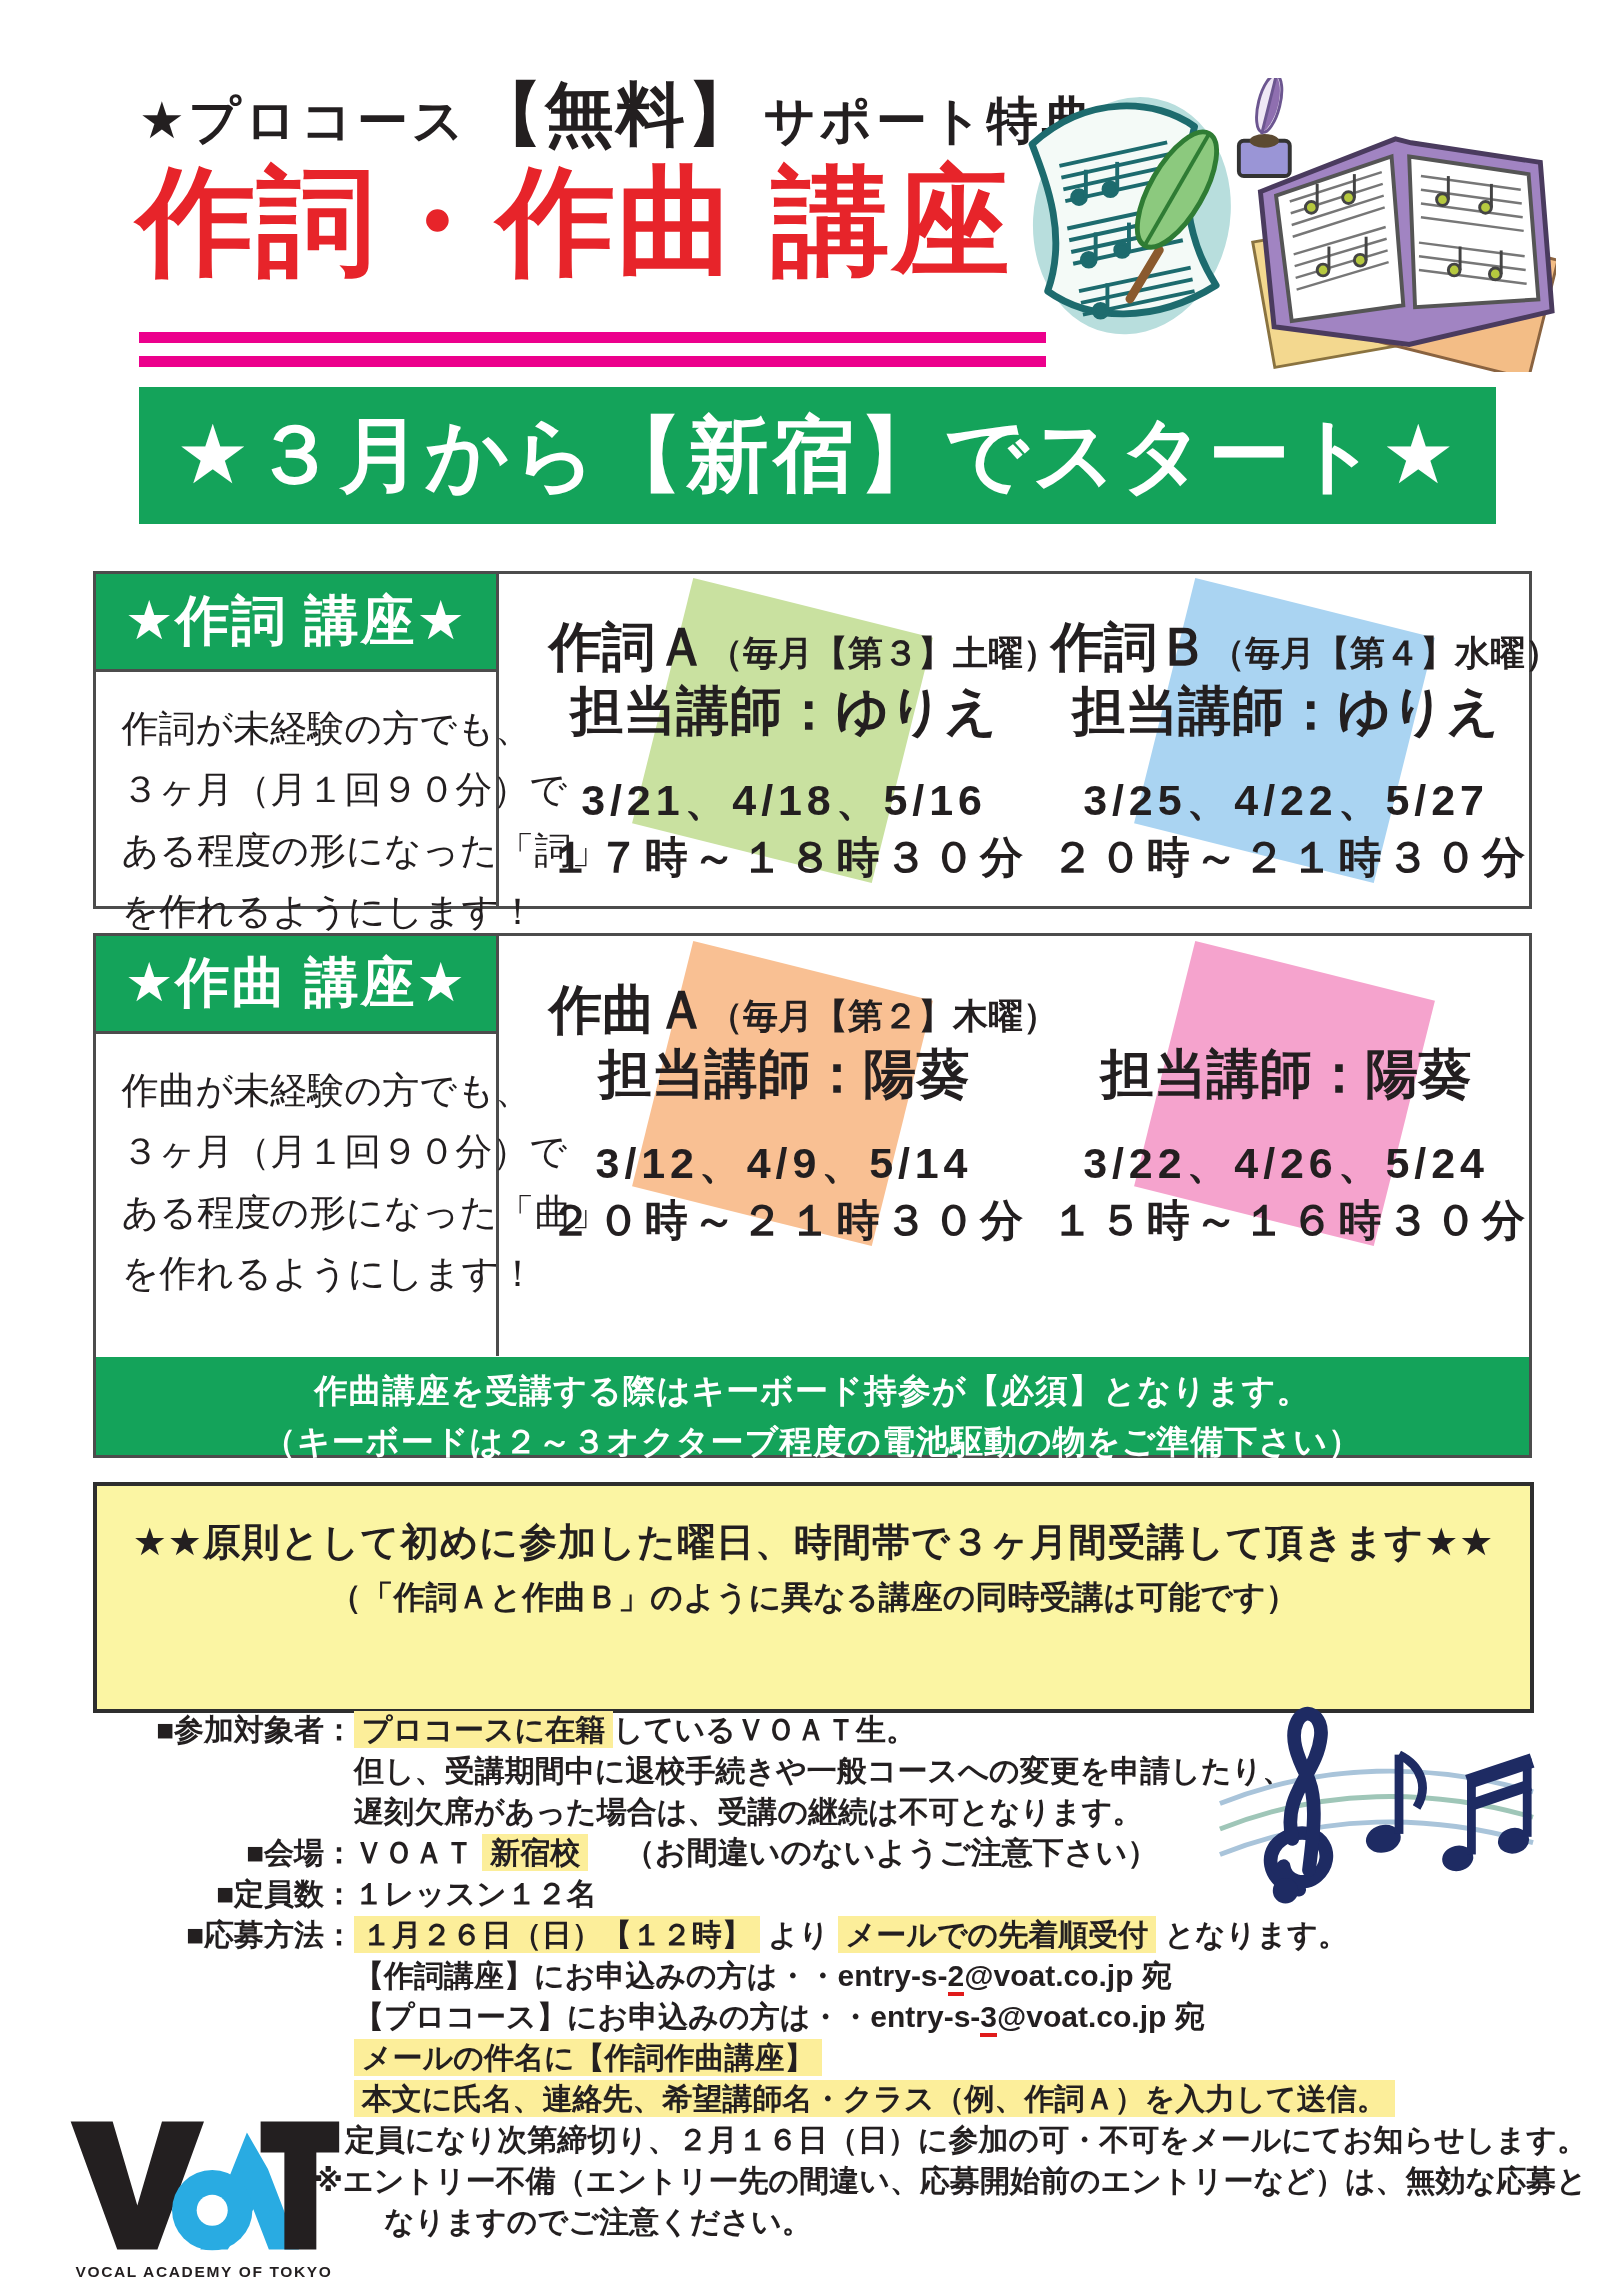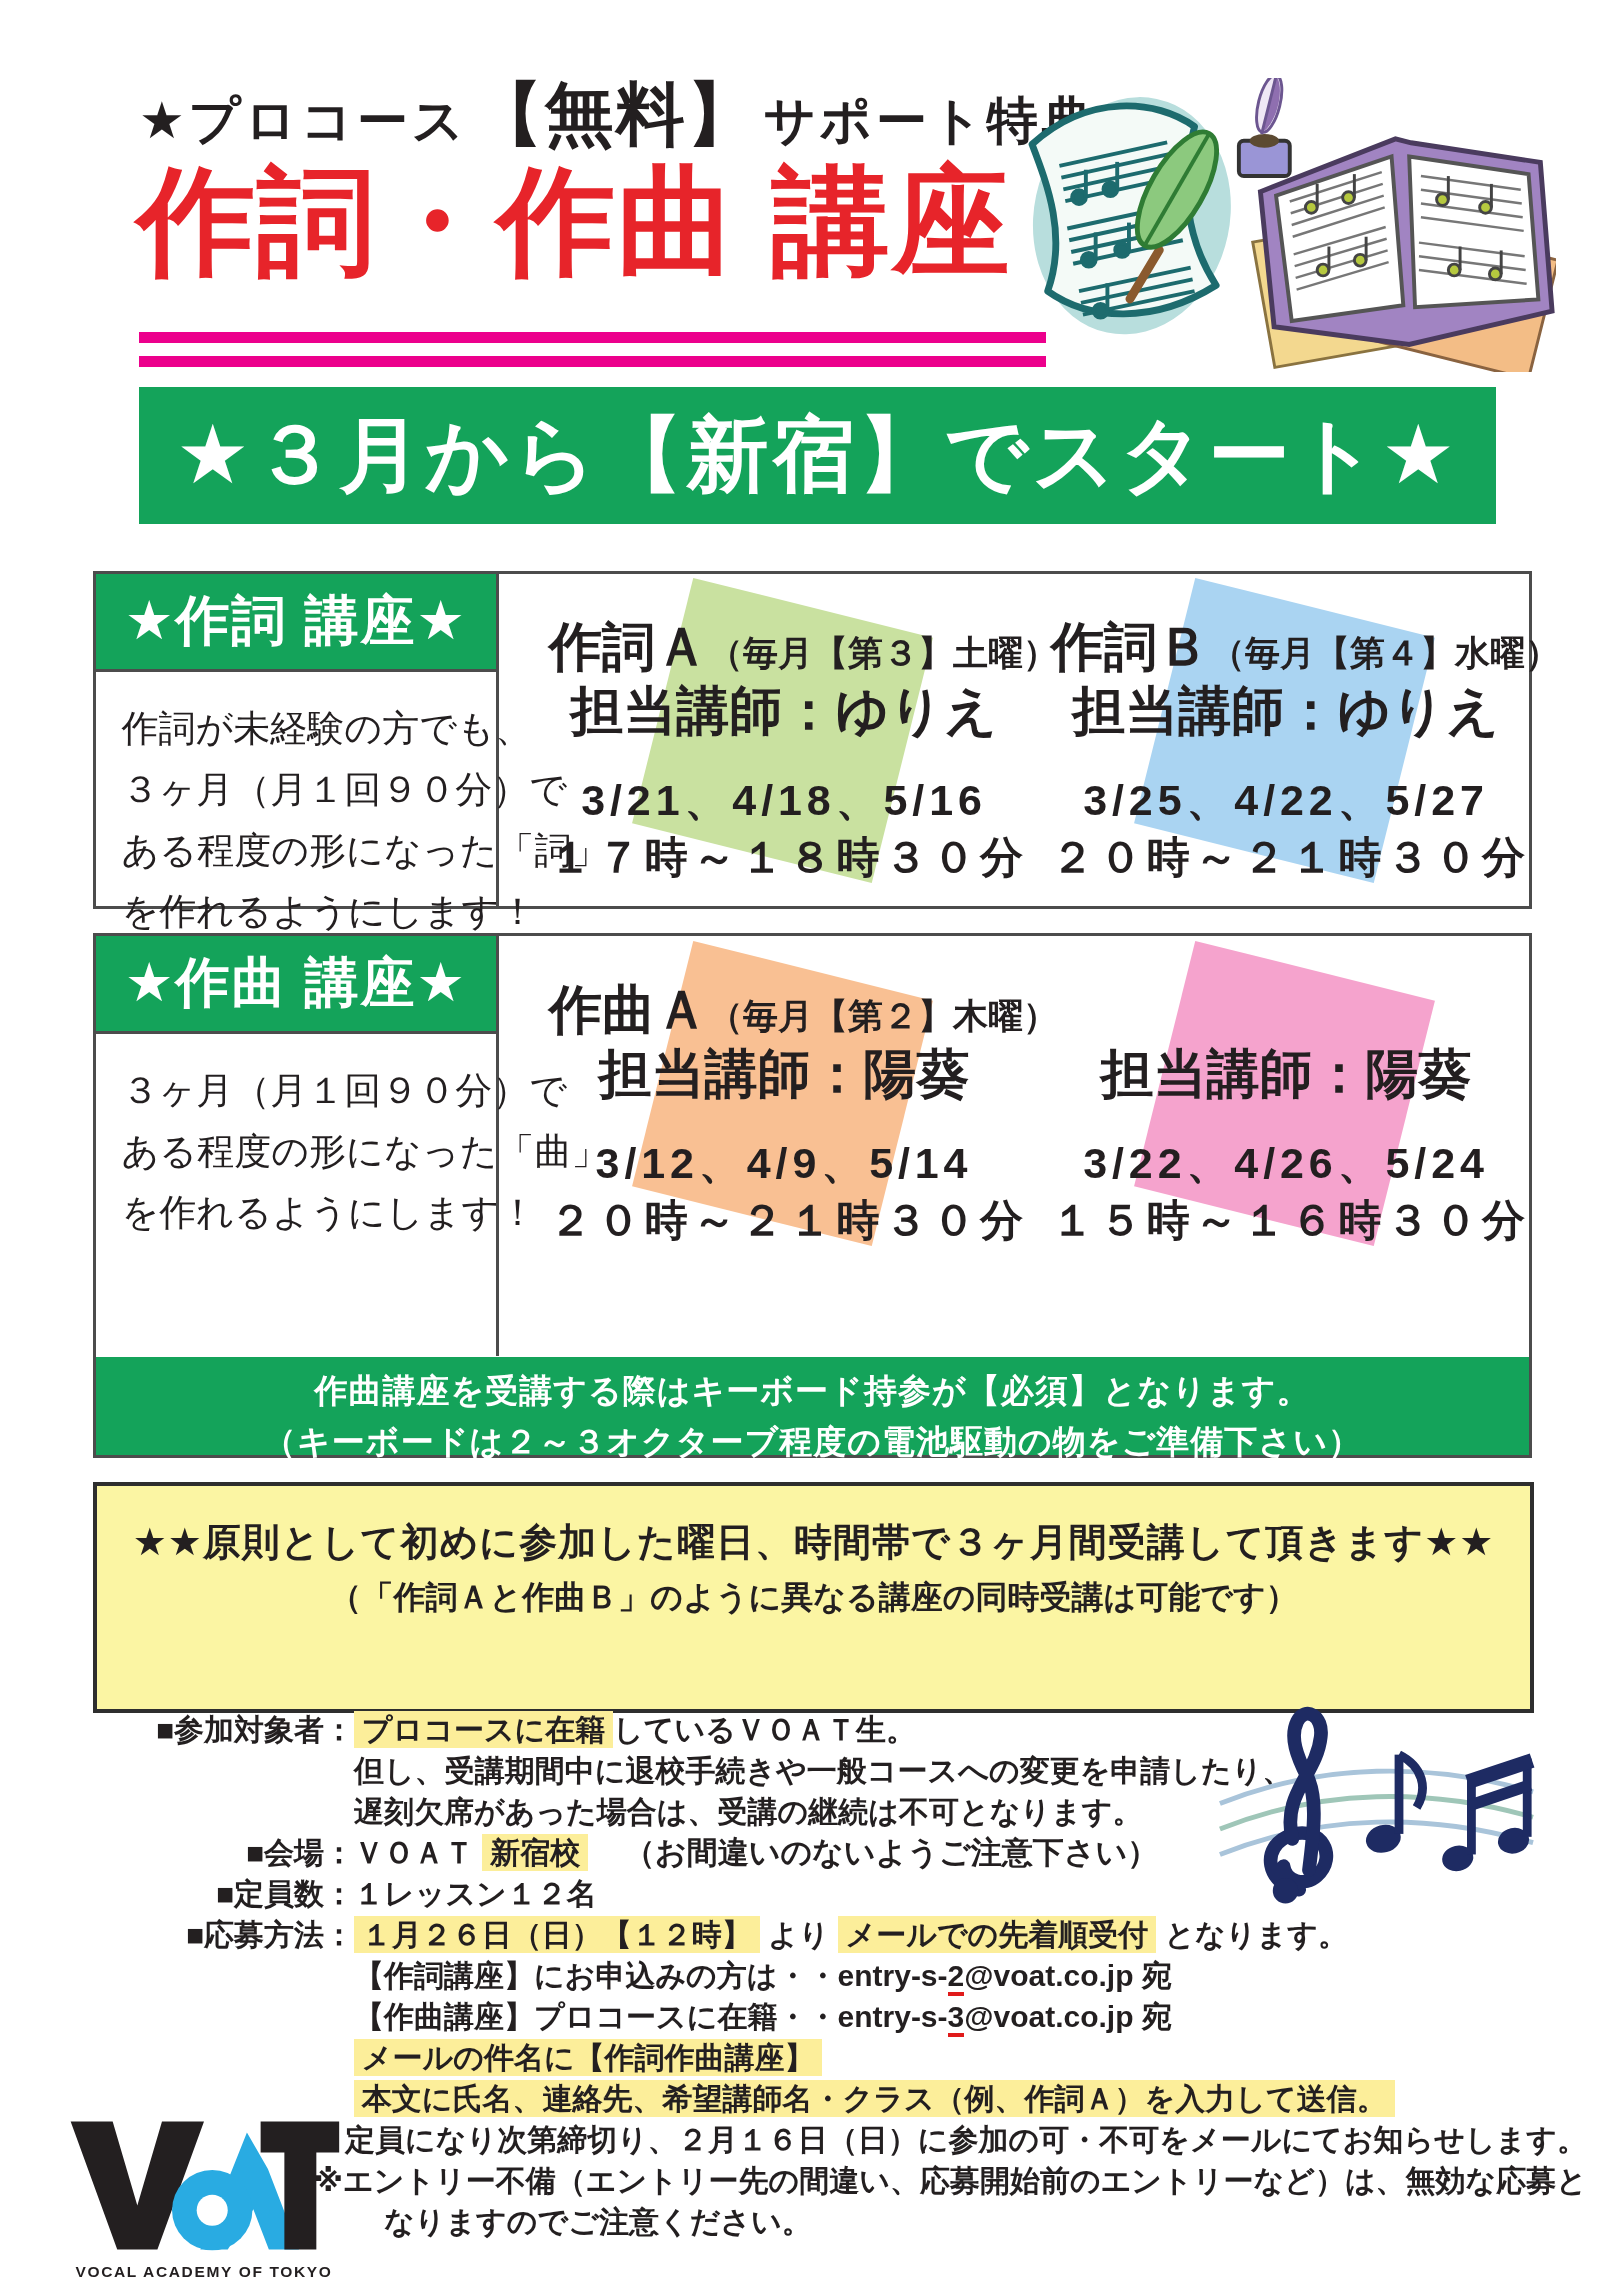--- a/index.html
+++ b/index.html
@@ -185,20 +185,21 @@
     <div class="tx l1"><span class="nm">作詞Ｂ</span><span class="nt">（毎月【第４】水曜）</span></div>
     <div class="tx l2">担当講師：ゆりえ</div>
     <div class="tx l3">3/25、4/22、5/27</div>
     <div class="tx l4">２０時～２１時３０分</div>
   </div>
 
   <div class="secbox" id="comp-box">
     <div class="leftcol">
       <div class="ghead" style="background-color: rgb(20, 163, 90);">★作曲 講座★</div>
       <div class="desc">
+        <div>作曲が未経験の方でも、</div>
         <div>３ヶ月（月１回９０分）で</div>
         <div>ある程度の形になった「曲」</div>
         <div>を作れるようにします！</div>
       </div>
     </div>
     <div class="strip" style="background-color: rgb(20, 163, 90);">
       <div class="s1">作曲講座を受講する際はキーボード持参が【必須】となります。</div>
       <div class="s2">（キーボードは２～３オクターブ程度の電池駆動の物をご準備下さい）</div>
     </div>
   </div>
@@ -246,21 +247,21 @@
     <div class="drow">
       <span class="dlbl">■応募方法：</span>
       <span class="dcon"><span class="hl">１月２６日（日）【１２時】</span><span> より </span><span class="hl">メールでの先着順受付</span><span> となります。</span></span>
     </div>
     <div class="drow">
       <span class="dlbl"></span>
       <span class="dcon"><span>【作詞講座】にお申込みの方は・・</span><span><span>entry-s-</span><span class="rud">2</span><span>@voat.co.jp</span></span><span> 宛</span></span>
     </div>
     <div class="drow">
       <span class="dlbl"></span>
-      <span class="dcon"><span>【作曲講座】プロコースに在籍・・</span><span><span>entry-s-</span><span class="rud">3</span><span>@voat.co.jp</span></span><span> 宛</span></span>
+      <span class="dcon"><span>【プロコース】にお申込みの方は・・</span><span><span>entry-s-</span><span class="rud">3</span><span>@voat.co.jp</span></span><span> 宛</span></span>
     </div>
     <div class="drow">
         <span class="dlbl"></span>
         <span class="dcon"><span class="hl">メールの件名に【作詞作曲講座】</span></span>
       </div>
     <div class="drow">
         <span class="dlbl"></span>
         <span class="dcon"><span class="hl">本文に氏名、連絡先、希望講師名・クラス（例、作詞Ａ）を入力して送信。</span></span>
       </div>
     <div class="drow">

